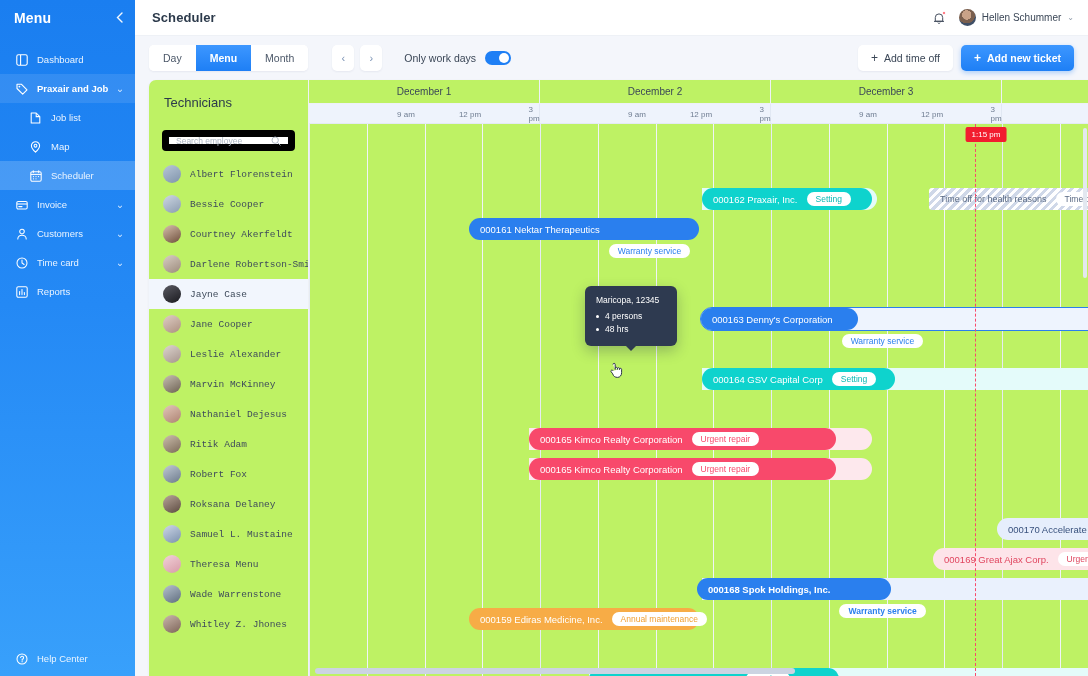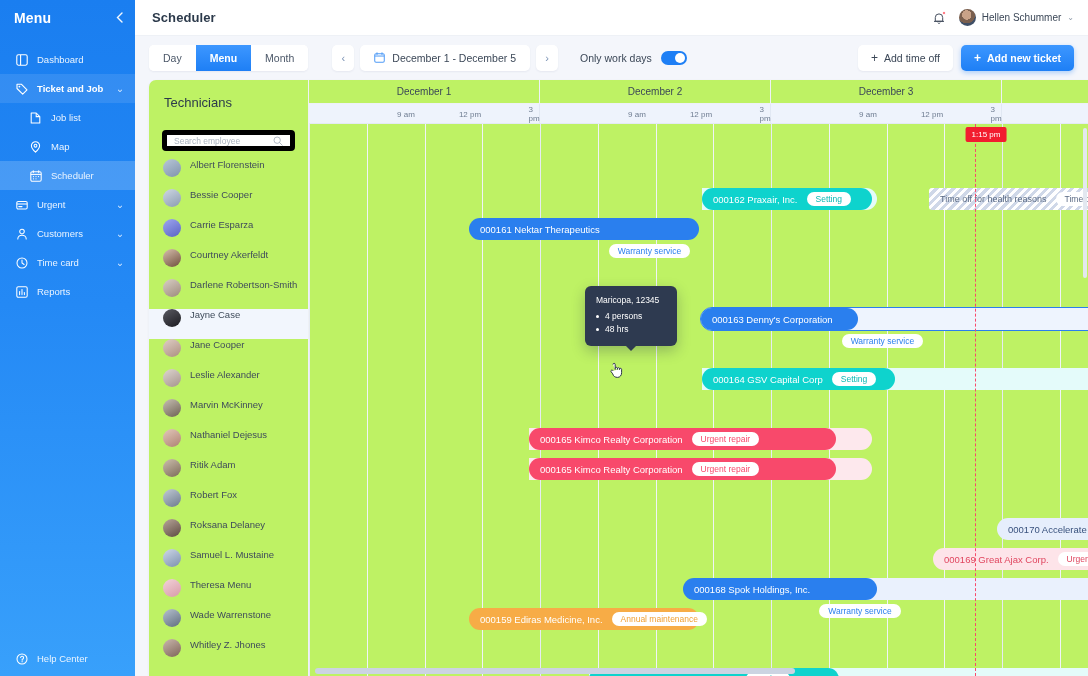--- a/index.html
+++ b/index.html
@@ -115,31 +115,31 @@
     flex: 1; margin: 0 0 0 14px; background: #bef264;
     border-radius: 7px 0 0 0; display: flex; min-height: 0; position: relative;
     box-shadow: 0 1px 3px rgba(40,60,100,.06);
   }
   
   #tech-pane { width: 160px; flex: none; border-right: 1px solid #eef1f6; display: flex; flex-direction: column; }
   .tech-head { height: 44px; display: flex; align-items: center; padding-left: 15px; flex: none; }
   .tech-head span { font-size: 13px; color: #2c3a4b; }
   .search-wrap { padding: 6px 13px 8px 13px; flex: none; }
   .search {
-    height: 21px; border: 5px solid #000000; border-radius: 4px; display: flex;
+    height: 21px; border: 7px solid #000000; border-radius: 4px; display: flex;
     align-items: center; padding: 0 7px; background: #fff;
   }
   .search input {
     border: 0; outline: 0; font-family: inherit; font-size: 8.5px; color: #44506180;
     flex: 1; background: transparent; min-width: 0;
   }
   .search input::placeholder { color: #aab3c0; }
   .tech-list { flex: 1; overflow: hidden; }
   .tech-row {
-    height: 30px; display: flex; align-items: flex-start; padding-left: 14px; cursor: pointer;
+    height: 30px; display: flex; align-items: center; padding-left: 14px; cursor: pointer; font-family: Liberation Mono, monospace;
   }
   .tech-row.sel { background: #f2f6fd; }
   .tech-row .tname { font-size: 9.5px; color: #3f4b5b; white-space: nowrap; }
   .av {
     width: 18px; height: 18px; border-radius: 50%; flex: none; margin-right: 9px;
     background: #d8dde6;
   }
 
   
   #grid-pane { flex: 1; position: relative; overflow: hidden; min-width: 0; }
@@ -251,21 +251,21 @@
         <span class="ni-label">Dashboard</span>
       </div>
 
       <div class="nav-item bold group-open">
         <span class="ni-ico">
           <svg width="12" height="12" viewBox="0 0 12 12">
               <path d="M1 1.2h4.3L11 6.9l-4.3 4.3L1 5.5z" stroke="#fff" stroke-width="1.1" fill="none" stroke-linejoin="round"></path>
               <circle cx="3.4" cy="3.6" r=".9" fill="#fff"></circle>
             </svg>
         </span>
-        <span class="ni-label">Ticket and Job</span>
+        <span class="ni-label">Praxair and Job</span>
         <span class="ni-chev">⌄</span>
       </div>
 
       <div class="nav-item sub">
         <span class="ni-ico">
           <svg width="11" height="12" viewBox="0 0 11 12">
               <path d="M1.2 1h5l3.6 3.6V11H1.2z" stroke="#fff" stroke-width="1.05" fill="none" stroke-linejoin="round"></path>
               <path d="M6.2 1v3.6h3.6" stroke="#fff" stroke-width="1.05" fill="none"></path>
             </svg>
         </span>
@@ -300,21 +300,21 @@
       </div>
 
       <div class="nav-item">
         <span class="ni-ico">
           <svg width="12" height="12" viewBox="0 0 12 12">
               <rect x=".8" y="2.4" width="10.4" height="7.6" rx="1.4" stroke="#fff" stroke-width="1.05" fill="none"></rect>
               <line x1=".8" y1="5" x2="11.2" y2="5" stroke="#fff" stroke-width="1.05"></line>
               <line x1="2.8" y1="7.6" x2="6" y2="7.6" stroke="#fff" stroke-width="1.05" stroke-linecap="round"></line>
             </svg>
         </span>
-        <span class="ni-label">Urgent</span>
+        <span class="ni-label">Invoice</span>
         <span class="ni-chev">⌄</span>
       </div>
 
       <div class="nav-item">
         <span class="ni-ico">
           <svg width="12" height="12" viewBox="0 0 12 12">
               <circle cx="6" cy="3.6" r="2.3" stroke="#fff" stroke-width="1.05" fill="none"></circle>
               <path d="M1.8 11c0-2.4 1.9-3.8 4.2-3.8S10.2 8.6 10.2 11" stroke="#fff" stroke-width="1.05" fill="none" stroke-linecap="round"></path>
             </svg>
         </span>
@@ -381,31 +381,20 @@
 
     <div id="toolbar">
       <div class="seg">
         <button>Day</button>
         <button class="on">Menu</button>
         <button>Month</button>
       </div>
 
       <div class="navgrp">
         <button class="navbtn">‹</button>
-        <div class="daterange">
-          <span>
-            <svg width="11" height="11" viewBox="0 0 12 12">
-                <rect x=".8" y="1.8" width="10.4" height="9.4" rx="1.4" stroke="#4f9bf6" stroke-width="1.1" fill="none"></rect>
-                <line x1=".8" y1="4.4" x2="11.2" y2="4.4" stroke="#4f9bf6" stroke-width="1.1"></line>
-                <line x1="3.3" y1=".7" x2="3.3" y2="2.6" stroke="#4f9bf6" stroke-width="1.1" stroke-linecap="round"></line>
-                <line x1="8.7" y1=".7" x2="8.7" y2="2.6" stroke="#4f9bf6" stroke-width="1.1" stroke-linecap="round"></line>
-              </svg>
-          </span>
-          <span>December 1 - December 5</span>
-        </div>
         <button class="navbtn">›</button>
       </div>
 
       <div class="workdays">
         <span class="wd-label">Only work days</span>
         <div class="toggle">
             <span class="knob"></span>
           </div>
       </div>
 
@@ -439,24 +428,20 @@
           </div>
         </div>
         <div class="tech-list" id="tech-list">
             <div class="tech-row">
               <span class="av" style="background: linear-gradient(150deg, rgb(185, 199, 216), rgb(127, 147, 171));"></span>
               <span class="tname">Albert Florenstein</span>
             </div>
             <div class="tech-row">
               <span class="av" style="background: linear-gradient(150deg, rgb(207, 216, 227), rgb(138, 155, 176));"></span>
               <span class="tname">Bessie Cooper</span>
-            </div>
-            <div class="tech-row">
-              <span class="av" style="background: linear-gradient(150deg, rgb(159, 167, 239), rgb(90, 99, 196));"></span>
-              <span class="tname">Carrie Esparza</span>
             </div>
             <div class="tech-row">
               <span class="av" style="background: linear-gradient(150deg, rgb(216, 192, 174), rgb(110, 79, 60));"></span>
               <span class="tname">Courtney Akerfeldt</span>
             </div>
             <div class="tech-row">
               <span class="av" style="background: linear-gradient(150deg, rgb(217, 207, 197), rgb(156, 138, 124));"></span>
               <span class="tname">Darlene Robertson-Smith</span>
             </div>
             <div class="tech-row sel">
@@ -610,21 +595,21 @@
               </div>
             </div>
             <div class="lane" id="lane14">
               <div class="ev faded-red" style="left: 624px; width: 230px;">
                 <span>000169 Great Ajax Corp.</span>
                 <span class="badge">Urgent repair</span>
               </div>
             </div>
             <div class="lane" id="lane15">
               <div class="ev-tail tail-blue" style="left: 393px; width: 458px;"></div>
-              <div class="ev blue" style="left: 374px; width: 194px;">
+              <div class="ev blue" style="left: 388px; width: 194px; font-weight: bold;">
                 <span>000168 Spok Holdings, Inc.</span>
                 <span class="badge">Warranty service</span>
               </div>
             </div>
             <div class="lane" id="lane16">
               <div class="ev orange" style="left: 160px; width: 230px;">
                 <span>000159 Ediras Medicine, Inc.</span>
                 <span class="badge">Annual maintenance</span>
               </div>
             </div>

